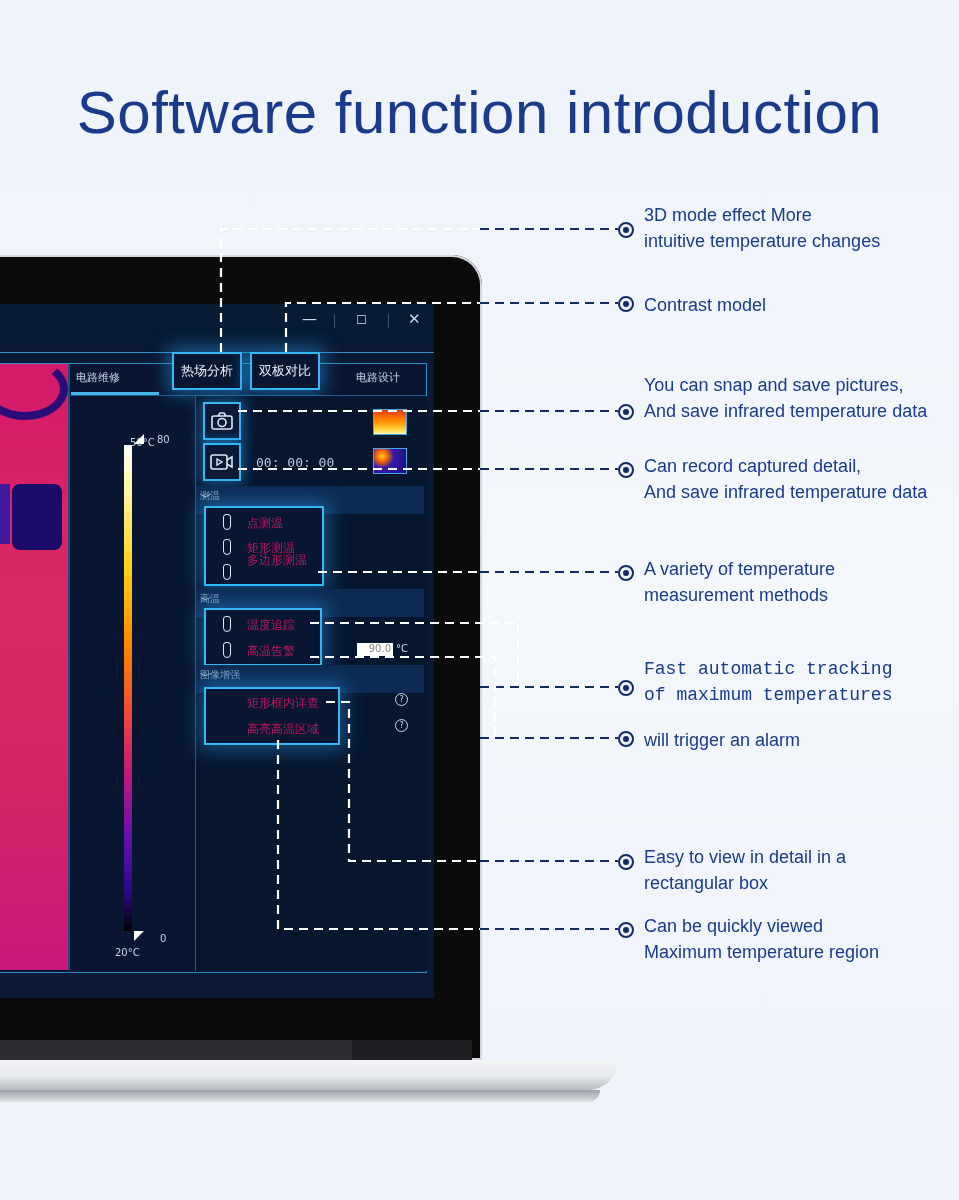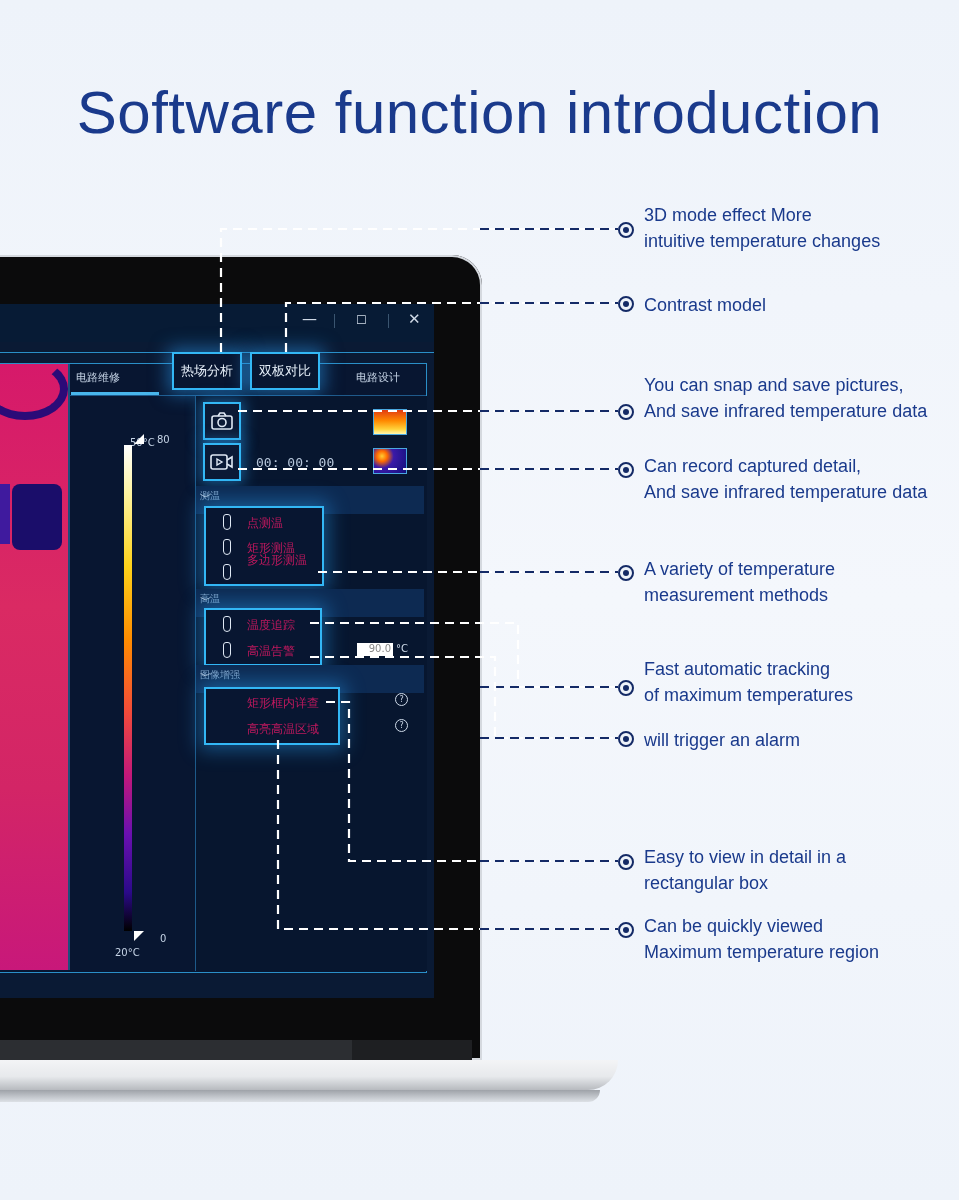--- a/index.html
+++ b/index.html
@@ -209,21 +209,21 @@
   <div>And save infrared temperature data</div>
 </div>
 <div class="callout" style="top:453px;">
   <div>Can record captured detail,</div>
   <div>And save infrared temperature data</div>
 </div>
 <div class="callout" style="top:556px;">
   <div>A variety of temperature</div>
   <div>measurement methods</div>
 </div>
-<div class="callout" style="top:656px;">
+<div class="callout" style="top:656px;font-family:Liberation Mono, monospace;">
   <div>Fast automatic tracking</div>
   <div>of maximum temperatures</div>
 </div>
 <div class="callout" style="top:727px;">
   <div>will trigger an alarm</div>
 </div>
 <div class="callout" style="top:844px;">
   <div>Easy to view in detail in a</div>
   <div>rectangular box</div>
 </div>

